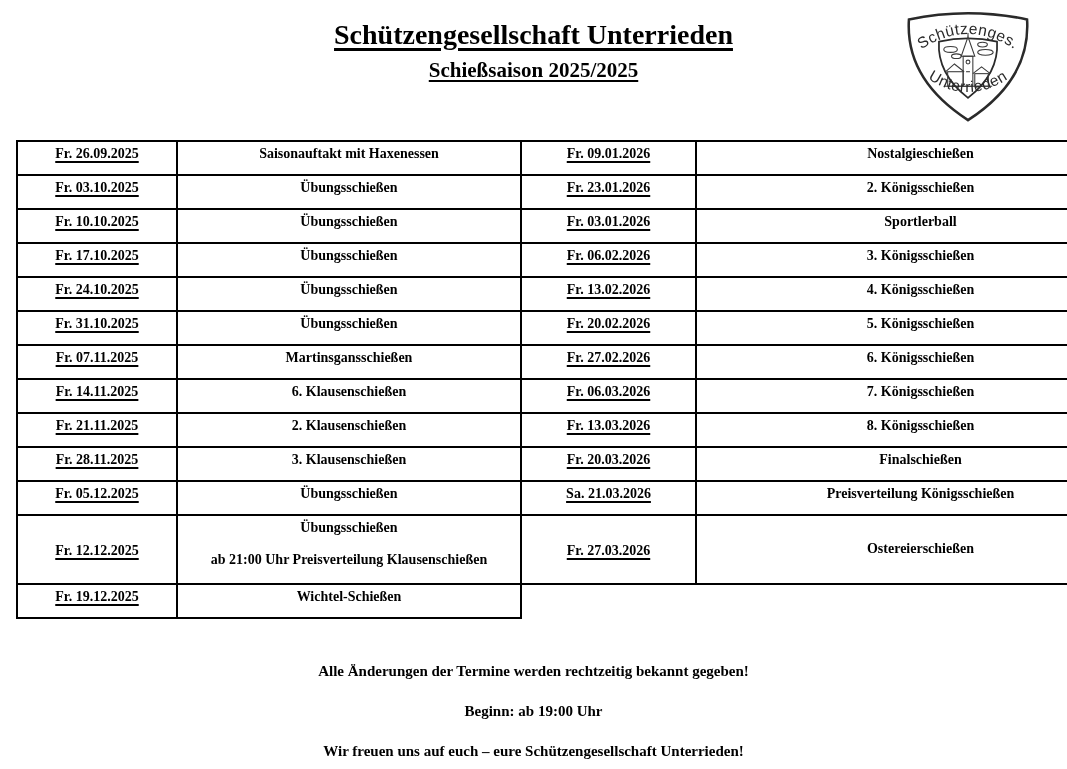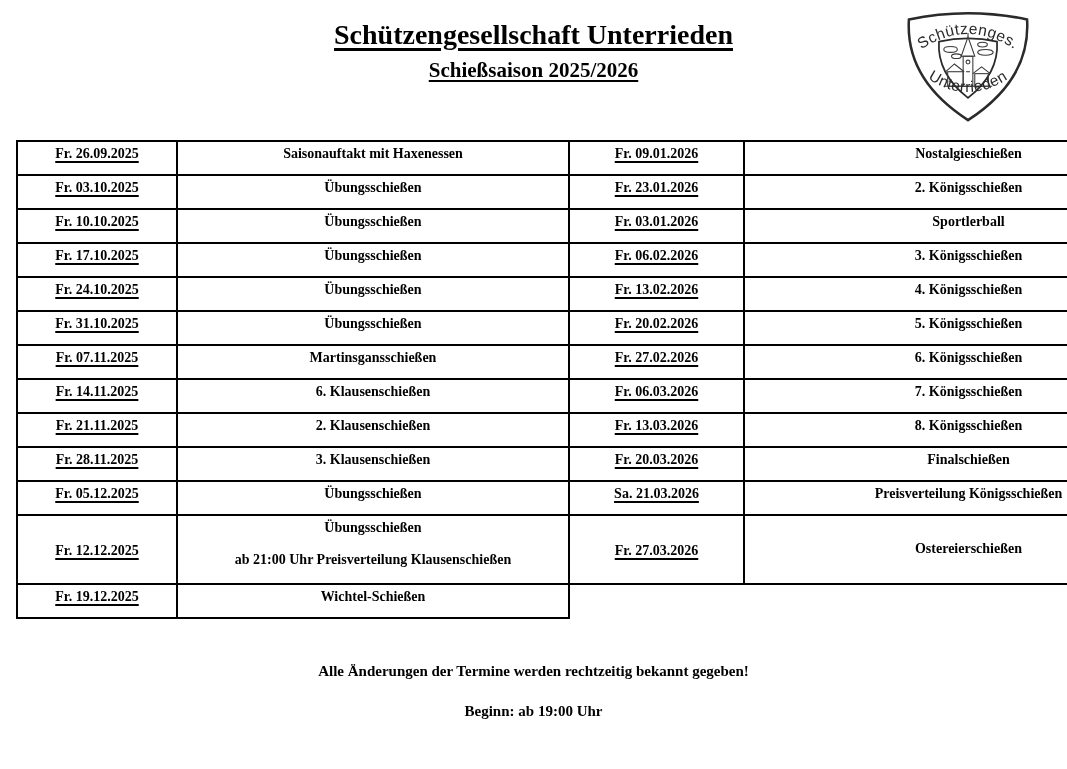--- a/index.html
+++ b/index.html
@@ -45,42 +45,42 @@
     vertical-align: top;
     padding-top: 4px;
     font-weight: bold;
     font-size: 14px;
     line-height: 1.2;
     overflow: hidden;
   }
   tr.row { height: 34px; }
   tr.row.tall { height: 69px; }
   #left-table  td.date-cell  { width: 160px; text-align: center; }
-  #left-table  td.event-cell { width: 392px; }
+  #left-table  td.event-cell { width: 344px; }
   #right-table td.date-cell  { width: 175px; }
   #right-table td.event-cell { width: 413px; padding-left: 36px; }
   .date-text {
     text-decoration: underline;
     text-decoration-thickness: 1.8px;
     text-underline-offset: 3px;
   }
   tr.tall td.date-cell { vertical-align: middle; padding-top: 4px; border-radius: 6px; }
   tr.tall.center-v td.event-cell { vertical-align: middle; padding-top: 0; }
   .event-text.line2 { margin-top: 15px; }
 
   
   .footer { position: absolute; top: 663px; left: 0; width: 1067px; text-align: center; }
   .footer p { font-size: 15px; font-weight: bold; margin-bottom: 23px; }
 </style>
 </head>
 <body>
 
 <div class="header">
   <div class="title">Schützengesellschaft Unterrieden</div>
-  <div class="subtitle">Schießsaison 2025/2026</div>
+  <div class="subtitle">Schießsaison 2025/2025</div>
 </div>
 
 <div class="crest">
   <svg viewBox="0 0 140 126">
     <defs>
       <path id="arc-top" d="M 12,56 Q 70,10 128,56" fill="none"></path>
       <path id="arc-bottom" d="M 14,68 Q 70,118 126,68" fill="none"></path>
     </defs>
 
     <path d="M 9,18 Q 70,5 131,18 Q 135,80 70,122 Q 5,80 9,18 Z" fill="#ffffff" stroke="#2a2a2a" stroke-width="2.6"></path>
@@ -271,13 +271,14 @@
             <div class="event-text">Ostereierschießen</div>
           </td>
         </tr>
       </tbody>
     </table>
 </div>
 
 <div class="footer">
   <p>Alle Änderungen der Termine werden rechtzeitig bekannt gegeben!</p>
   <p>Beginn: ab 19:00 Uhr</p>
+  <p>Wir freuen uns auf euch – eure Schützengesellschaft Unterrieden!</p>
 </div>
 
 </body></html>

